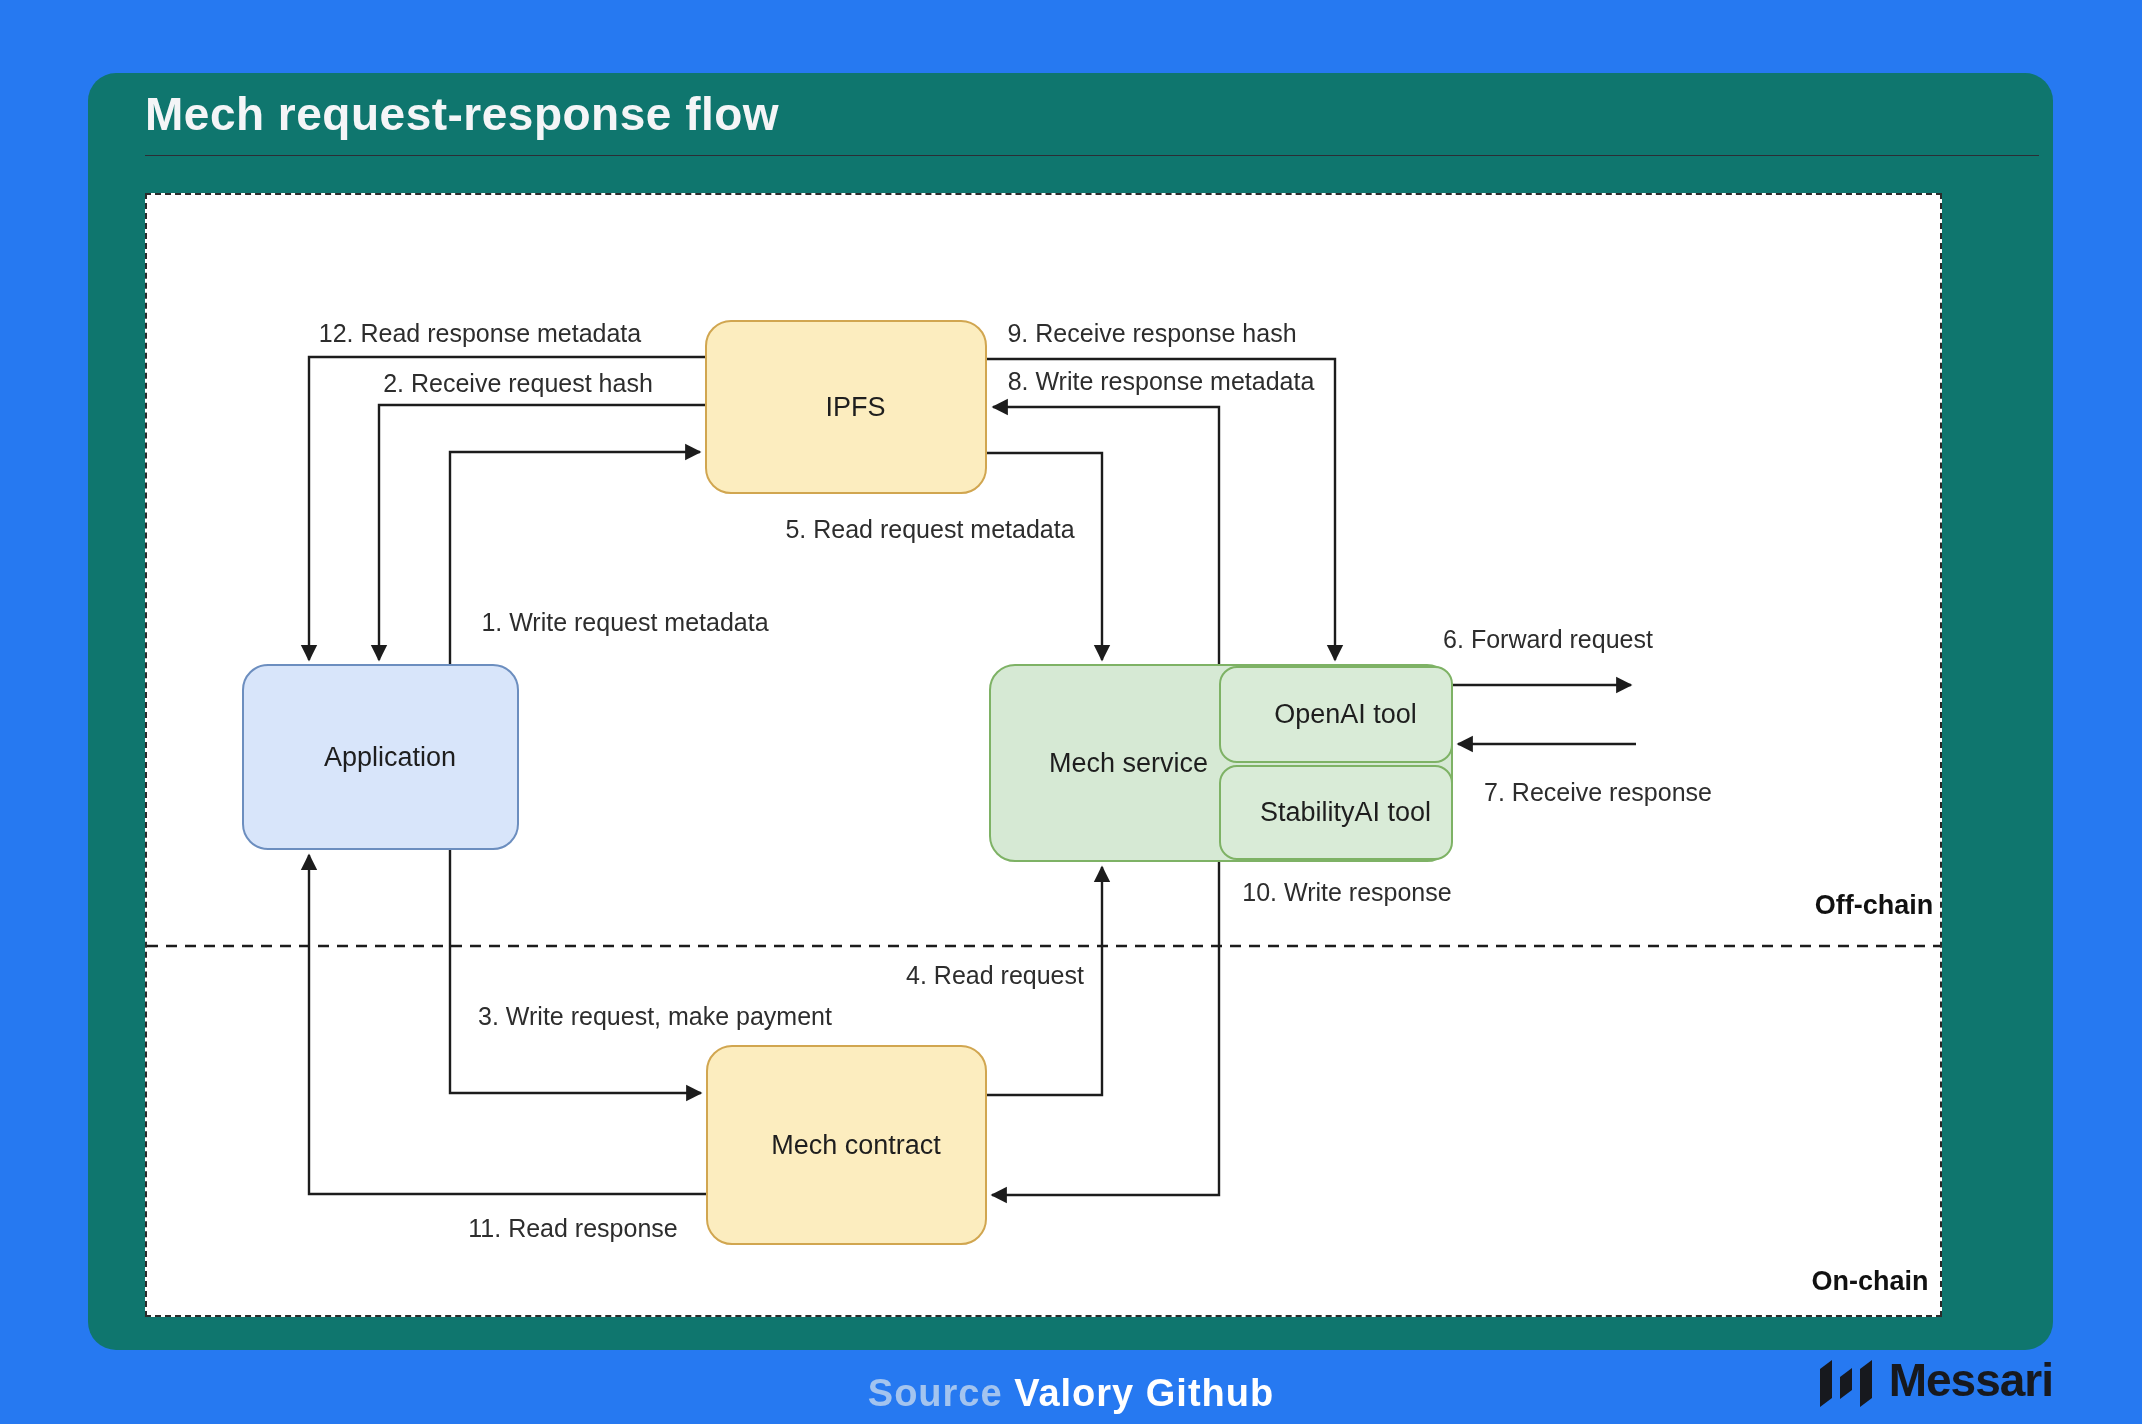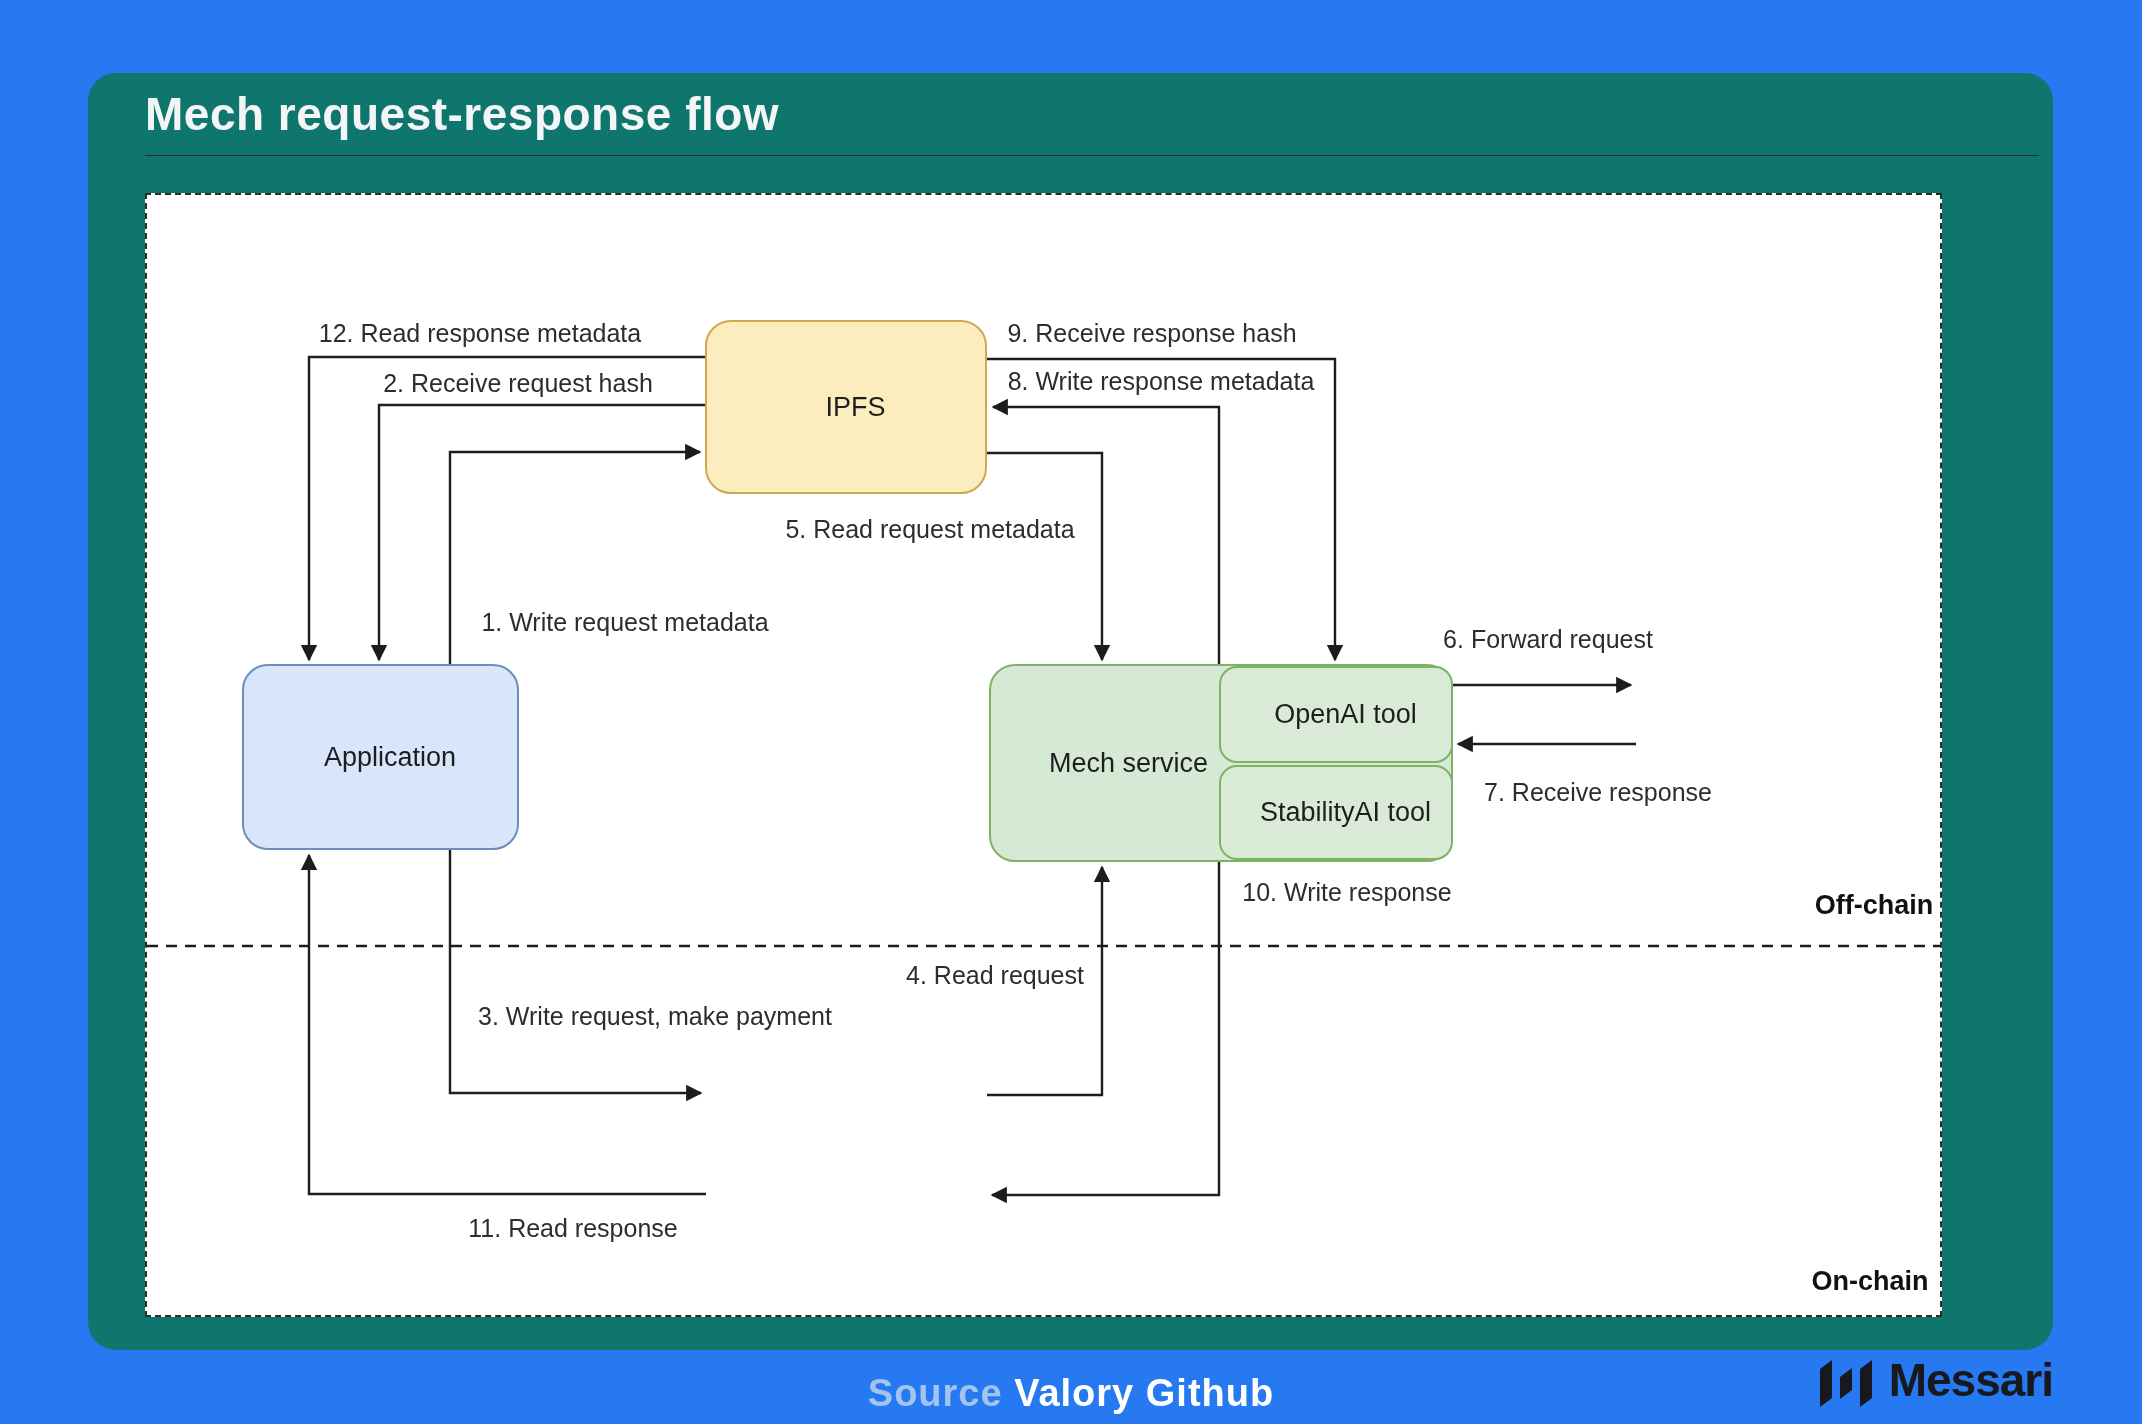--- a/index.html
+++ b/index.html
@@ -112,20 +112,23 @@
 
     <div class="node green-small" style="left:1072px;top:471px;width:234px;height:97px;">
       <span>OpenAI tool</span>
     </div>
 
     <div class="node green-small" style="left:1072px;top:570px;width:234px;height:95px;">
       <span>StabilityAI tool</span>
     </div>
 
 
+    <div class="node yellow" style="left:559px;top:850px;width:281px;height:200px;">
+      <span>Mech contract</span>
+    </div>
 
     <div class="elabel" style="left:478px;top:427px;">1. Write request metadata</div>
     <div class="elabel" style="left:371px;top:188px;">2. Receive request hash</div>
     <div class="elabel" style="left:508px;top:821px;">3. Write request, make payment</div>
     <div class="elabel" style="left:848px;top:780px;">4. Read request</div>
     <div class="elabel" style="left:783px;top:334px;text-align:center;">5. Read request metadata</div>
     <div class="elabel" style="left:1401px;top:444px;">6. Forward request</div>
     <div class="elabel" style="left:1451px;top:597px;">7. Receive response</div>
     <div class="elabel" style="left:1014px;top:186px;">8. Write response metadata</div>
     <div class="elabel" style="left:1005px;top:138px;">9. Receive response hash</div>

